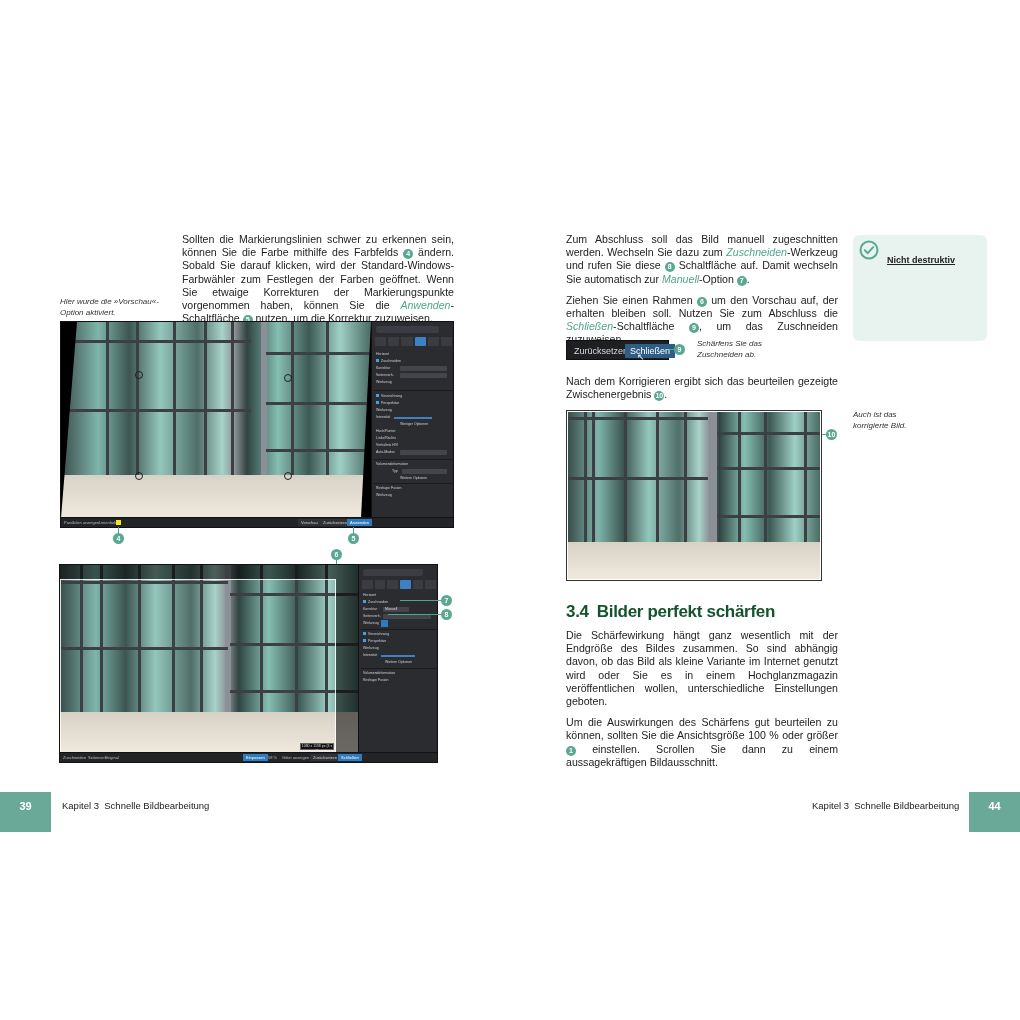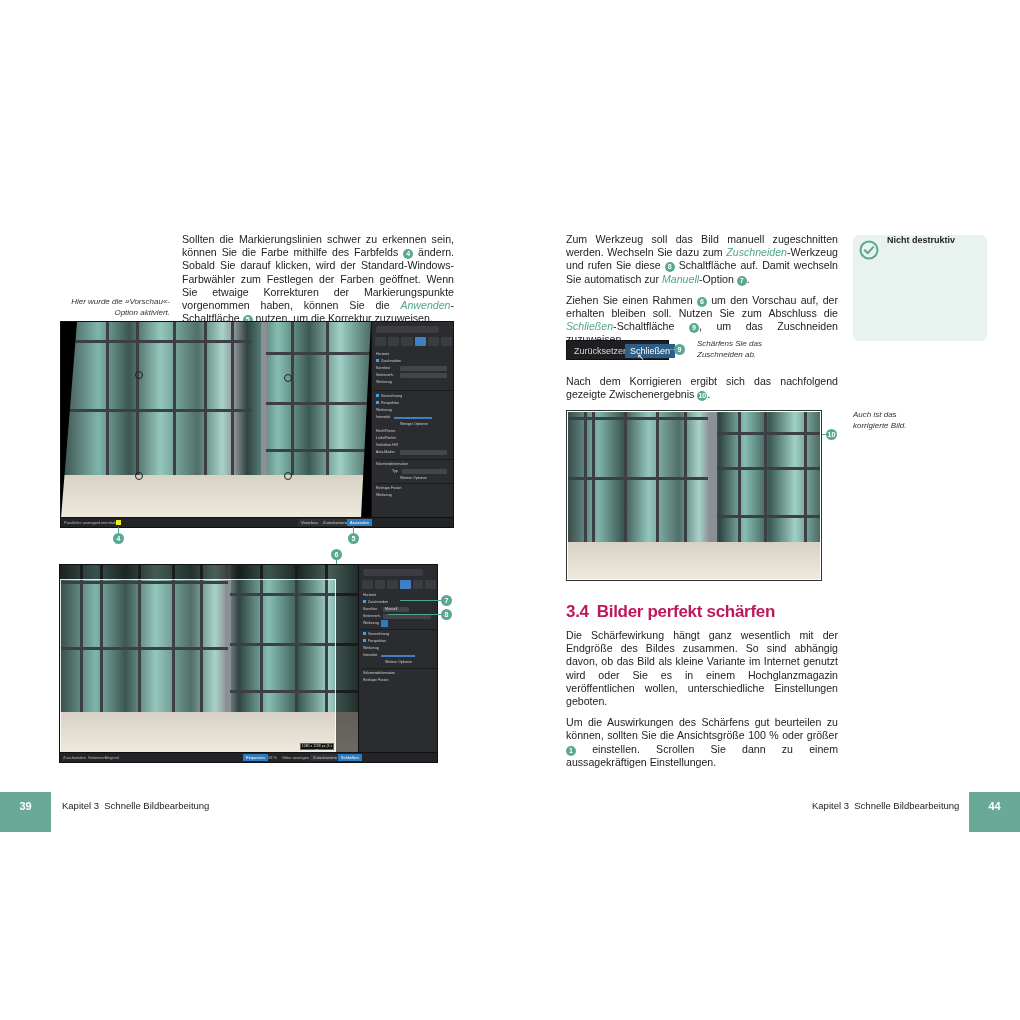--- a/index.html
+++ b/index.html
@@ -51,38 +51,38 @@
   
   .btnbar { position: absolute; background: #1e1f22; border: 1px solid #111; }
   .btnbar .b { position: absolute; top: 3px; height: 14px; line-height: 14px; font-size: 9px; color: #d9d9d9; padding: 0 5px; }
   .btnbar .b.on { background: #2e5d86; color: #fff; }
 
   
   .info { background: #e8f2ef; border-radius: 6px; }
   .info-title { font-size: 9px; font-weight: bold; color: #222; }
   .info-body { font-size: 7.6px; line-height: 12px; color: #222; text-align: justify; font-family: "Liberation Sans Narrow", "Liberation Sans", sans-serif; }
 
-  .heading { font-size: 17px; font-weight: bold; color: #be185d; letter-spacing: -0.3px; }
+  .heading { font-size: 17px; font-weight: bold; color: #14532d; letter-spacing: -0.3px; }
   .heading .hn { margin-right: 8px; }
 
   .footer-num { position: absolute; top: 792px; width: 51px; height: 40px; background: #6aa898; color: #fff; font-size: 11px; font-weight: bold; text-align: center; line-height: 28px; }
   .footer-text { position: absolute; top: 800px; font-size: 9.5px; color: #222; white-space: nowrap; }
 </style>
 </head>
 <body>
 
 <div>
 
   <div class="abs body-text" style="left:182px; top:233px; width:272px;">
     <p>
       <span>Sollten die Markierungslinien schwer zu erkennen sein, können Sie die Farbe mithilfe des Farbfelds </span><span class="num">4</span><span> ändern. Sobald Sie darauf klicken, wird der Standard-Windows-Farbwähler zum Festlegen der Farben geöffnet. Wenn Sie etwaige Korrekturen der Markierungspunkte vorgenommen haben, können Sie die </span><span class="em">Anwenden</span><span>-Schaltfläche </span><span class="num">5</span><span> nutzen, um die Korrektur zuzuweisen.</span>
     </p>
   </div>
 
-  <div class="abs caption" style="left:60px; top:297px; width:110px;text-align:right;">Hier wurde die »Vorschau«-Option aktiviert.</div>
+  <div class="abs caption" style="left:60px; top:297px; width:110px;">Hier wurde die »Vorschau«-Option aktiviert.</div>
 
   <div class="abs shot" style="left:60px; top:321px; width:394px; height:207px;">
     <div class="photo" style="left:0; top:0; width:310px; height:196px;">
       <div class="mullion-v" style="left:45px;"></div>
       <div class="mullion-v" style="left:75px;"></div>
       <div class="mullion-v" style="left:112px;"></div>
       <div class="mullion-v" style="left:143px;"></div>
       <div class="mullion-v" style="left:170px;"></div>
       <div class="mullion-v" style="left:200px; width:6px; background:#8b9096;"></div>
       <div class="mullion-v" style="left:230px;"></div>
@@ -226,39 +226,39 @@
   <div class="footer-num" style="left:0;">39</div>
   <div class="footer-text" style="left:62px;">
     <span>Kapitel 3</span>&nbsp;&nbsp;<span>Schnelle Bildbearbeitung</span>
   </div>
 </div>
 
 <div>
 
   <div class="abs body-text" style="left:566px; top:233px; width:272px;">
     <p>
-      <span>Zum Werkzeug soll das Bild manuell zugeschnitten werden. Wechseln Sie dazu zum </span><span class="em">Zuschneiden</span><span>-Werkzeug und rufen Sie diese </span><span class="num">8</span><span> Schaltfläche auf. Damit wechseln Sie automatisch zur </span><span class="em">Manuell</span><span>-Option </span><span class="num">7</span><span>.</span>
+      <span>Zum Abschluss soll das Bild manuell zugeschnitten werden. Wechseln Sie dazu zum </span><span class="em">Zuschneiden</span><span>-Werkzeug und rufen Sie diese </span><span class="num">8</span><span> Schaltfläche auf. Damit wechseln Sie automatisch zur </span><span class="em">Manuell</span><span>-Option </span><span class="num">7</span><span>.</span>
     </p>
     <p>
       <span>Ziehen Sie einen Rahmen </span><span class="num">6</span><span> um den Vorschau auf, der erhalten bleiben soll. Nutzen Sie zum Abschluss die </span><span class="em">Schließen</span><span>-Schaltfläche </span><span class="num">9</span><span>, um das Zuschneiden zuzuweisen.</span>
     </p>
   </div>
 
   <div class="btnbar" style="left:566px; top:340px; width:103px; height:20px;">
     <span class="b" style="left:2px;">Zurücksetzen</span>
     <span class="b on" style="left:58px;">Schließen</span>
     <span class="abs" style="left:70px; top:11px; font-size:9px; color:#fff;">↖</span>
   </div>
   <div class="callout-line" style="left:669px; top:349px; width:7px; height:1px;"></div>
   <div class="callout" style="left:674px; top:344px;">9</div>
   <div class="abs caption" style="left:697px; top:339px; width:80px;">Schärfens Sie das Zuschneiden ab.</div>
 
   <div class="abs body-text" style="left:566px; top:375px; width:272px;">
     <p>
-      <span>Nach dem Korrigieren ergibt sich das nachfolgend gezeigte Zwischenergebnis </span><span class="num">10</span><span>.</span>
+      <span>Nach dem Korrigieren ergibt sich das beurteilen gezeigte Zwischenergebnis </span><span class="num">10</span><span>.</span>
     </p>
   </div>
 
   <div class="abs" style="left:566px; top:410px; width:256px; height:171px; border:1px solid #333; background:#fff; padding:1px;">
     <div class="photo" style="left:1px; top:1px; right:1px; bottom:1px;">
       <div class="mullion-v" style="left:16px;"></div>
       <div class="mullion-v" style="left:24px;"></div>
       <div class="mullion-v" style="left:56px;"></div>
       <div class="mullion-v" style="left:88px;"></div>
       <div class="mullion-v" style="left:116px;"></div>
@@ -275,31 +275,31 @@
   </div>
   <div class="callout-line" style="left:822px; top:434px; width:6px; height:1px;"></div>
   <div class="callout" style="left:826px; top:429px;">10</div>
   <div class="abs caption" style="left:853px; top:410px; width:70px;">Auch ist das korrigierte Bild.</div>
 
   <div class="abs info" style="left:853px; top:235px; width:134px; height:106px;">
     <svg class="abs" style="left:6px; top:5px;" width="20" height="20" viewBox="0 0 20 20">
       <circle cx="10" cy="10" r="8.5" fill="none" stroke="#5aa793" stroke-width="2"></circle>
       <path d="M5.8 10.3 L8.8 13.2 L14.2 7.2" fill="none" stroke="#5aa793" stroke-width="2" stroke-linecap="round" stroke-linejoin="round"></path>
     </svg>
-    <div class="abs info-title" style="left:34px; top:0;">Nicht destruktiv</div>
+    <div class="abs info-title" style="left:34px; top:20px;text-decoration:underline;">Nicht destruktiv</div>
   </div>
 
   <div class="abs heading" style="left:566px; top:602px;">
     <span class="hn">3.4</span><span>Bilder perfekt schärfen</span>
   </div>
 
   <div class="abs body-text" style="left:566px; top:629px; width:272px;">
     <p>Die Schärfewirkung hängt ganz wesentlich mit der Endgröße des Bildes zusammen. So sind abhängig davon, ob das Bild als kleine Variante im Internet genutzt wird oder Sie es in einem Hochglanzmagazin veröffentlichen wollen, unterschiedliche Einstellungen geboten.</p>
     <p>
-      <span>Um die Auswirkungen des Schärfens gut beurteilen zu können, sollten Sie die Ansichtsgröße 100 % oder größer </span><span class="num">1</span><span> einstellen. Scrollen Sie dann zu einem aussagekräftigen Einstellungen.</span>
+      <span>Um die Auswirkungen des Schärfens gut beurteilen zu können, sollten Sie die Ansichtsgröße 100 % oder größer </span><span class="num">1</span><span> einstellen. Scrollen Sie dann zu einem aussagekräftigen Bildausschnitt.</span>
     </p>
   </div>
 
   <div class="footer-text" style="left:812px;">
     <span>Kapitel 3</span>&nbsp;&nbsp;<span>Schnelle Bildbearbeitung</span>
   </div>
   <div class="footer-num" style="left:969px;">44</div>
 </div>
 
 </body></html>

